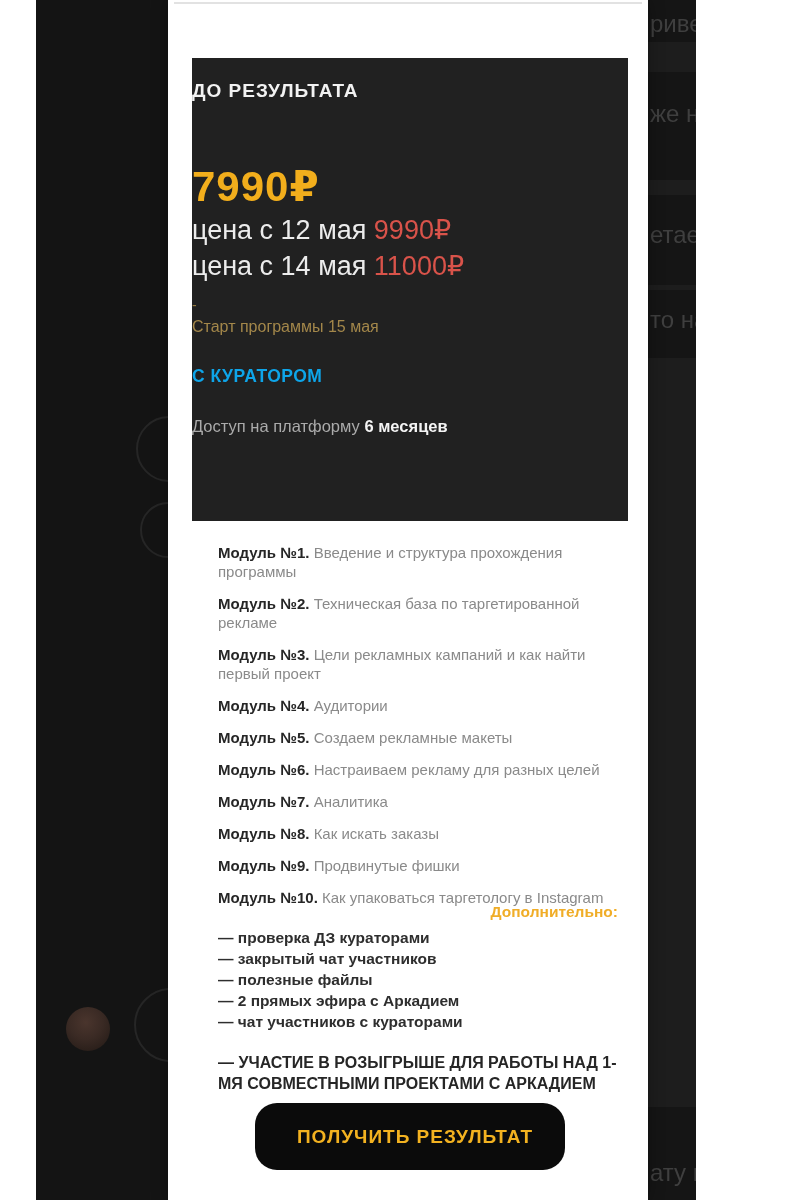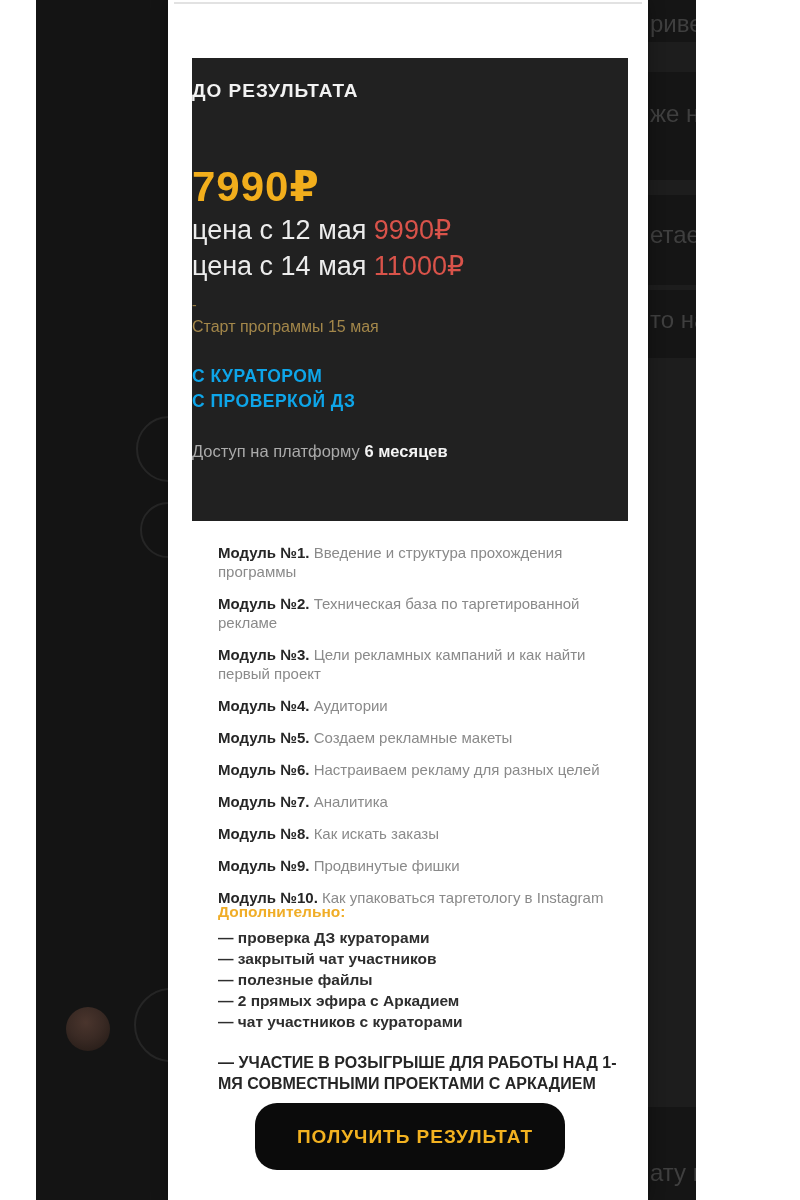--- a/index.html
+++ b/index.html
@@ -41,21 +41,21 @@
   .offer-feature{font-size:17.5px;line-height:25px;font-weight:700;color:#0ea5e9;letter-spacing:.5px;}
   .features{margin-top:28px;}
   .offer-access{margin-top:28px;font-size:16.5px;color:#ababab;}
   .offer-access b{color:#f4f4f4;}
   
   .modules{position:absolute;left:50px;top:543px;width:400px;}
   .module{font-size:15px;line-height:19px;margin-bottom:13px;color:#8a8a8a;}
   .module b{color:#262626;}
   
   .extras{position:absolute;left:50px;top:903px;width:400px;}
-  .extras-title{font-size:15.5px;font-weight:700;color:#f0ad27;margin-bottom:6px;}
+  .extras-title{font-size:15.5px;font-weight:700;color:#f0ad27;margin-bottom:6px;text-align:right;}
   .extras-item{font-size:15.5px;line-height:21px;font-weight:700;color:#2e2e2e;}
   .extras-highlight{margin-top:20px;font-size:16px;line-height:21px;font-weight:700;color:#262626;}
   
   .cta{
     position:absolute;left:87px;top:1103px;width:310px;height:67px;border:none;
     background:#0b0b0b;border-radius:22px;color:#f3b220;cursor:pointer;
     font-family:"Liberation Sans","DejaVu Sans",sans-serif;
     font-size:19px;font-weight:700;letter-spacing:1px;padding-left:16px;
   }
 </style>
@@ -94,21 +94,20 @@
 
     <div class="offer-card">
       <div class="offer-title">ДО РЕЗУЛЬТАТА</div>
       <div class="offer-price">7990₽</div>
       <div class="price-row"><span>цена с 12 мая </span><span class="price-old">9990₽</span></div>
       <div class="price-row"><span>цена с 14 мая </span><span class="price-old">11000₽</span></div>
       <div class="offer-dash">-</div>
       <div class="offer-start">Старт программы 15 мая</div>
       <div class="features">
         <div class="offer-feature">С КУРАТОРОМ</div>
-        <div class="offer-feature">С ПРОВЕРКОЙ ДЗ</div>
       </div>
       <div class="offer-access"><span>Доступ на платформу </span><b>6 месяцев</b></div>
     </div>
 
     <div class="modules">
       <div class="module"><b>Модуль №1.</b><span> Введение и структура прохождения программы</span></div>
       <div class="module"><b>Модуль №2.</b><span> Техническая база по таргетированной рекламе</span></div>
       <div class="module"><b>Модуль №3.</b><span> Цели рекламных кампаний и как найти первый проект</span></div>
       <div class="module"><b>Модуль №4.</b><span> Аудитории</span></div>
       <div class="module"><b>Модуль №5.</b><span> Создаем рекламные макеты</span></div>

